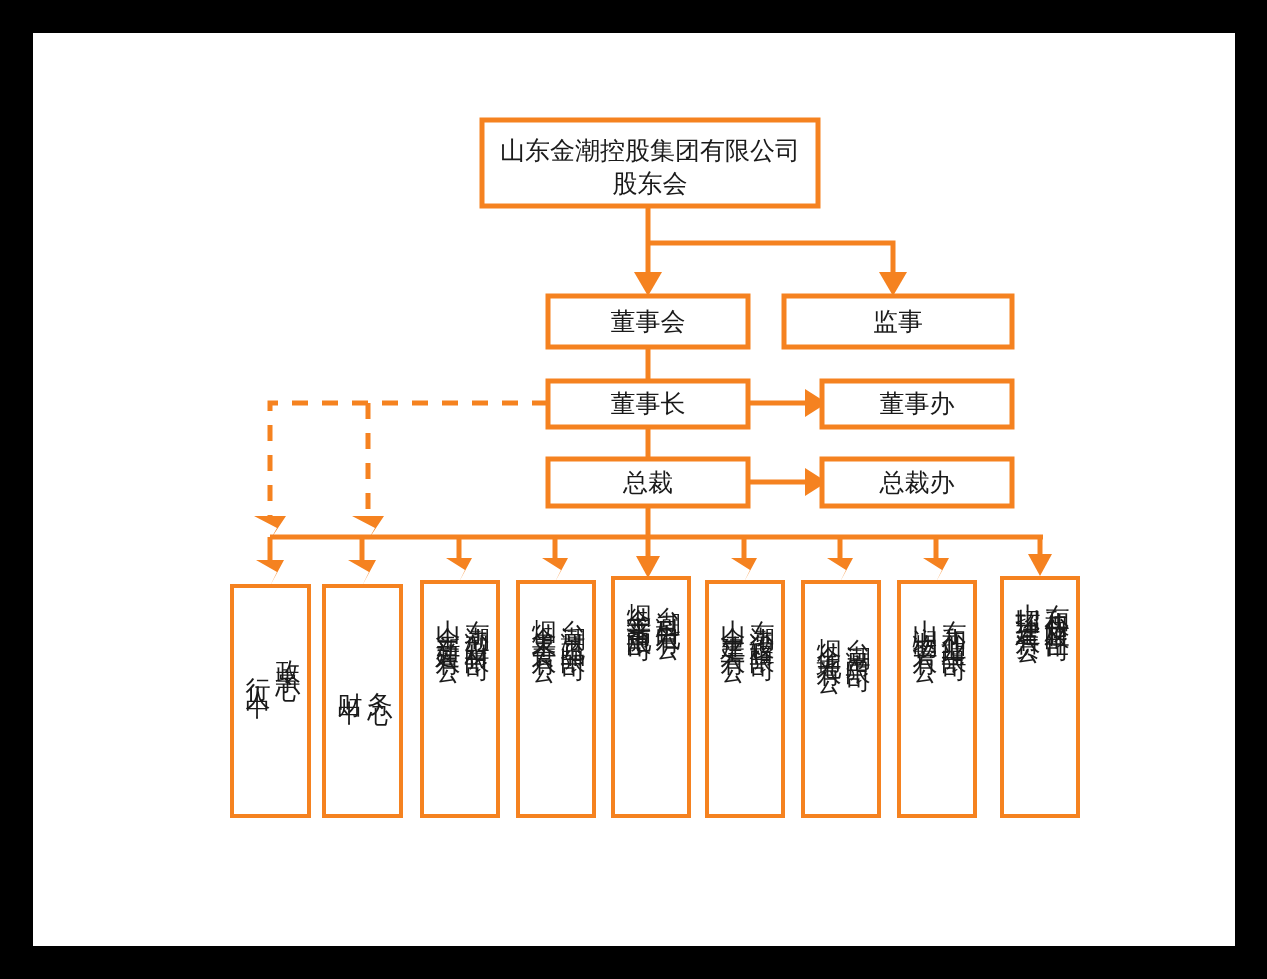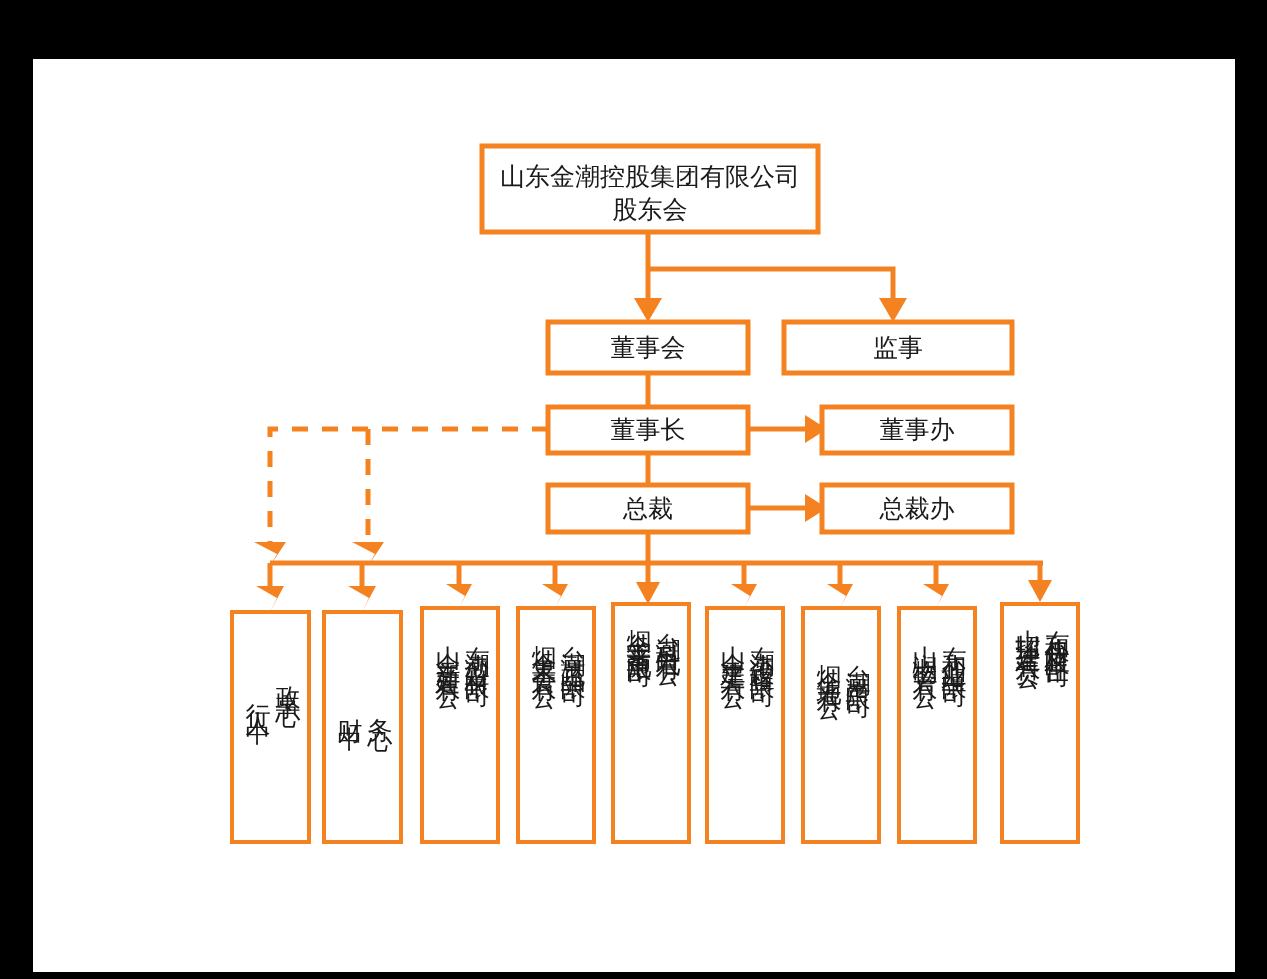--- a/index.html
+++ b/index.html
@@ -19,21 +19,20 @@
     background: #000000;
   }
   #canvas {
     position: absolute;
     left: 33px;
     top: 33px;
     width: 1202px;
     height: 913px;
     background: #ffffff;
     overflow: hidden;
-    margin-top: 26px;
   }
   svg#chart {
     display: block;
     position: absolute;
     left: -33px;
     top: -33px;
     width: 1267px;
     height: 979px;
   }
   .node-box {

